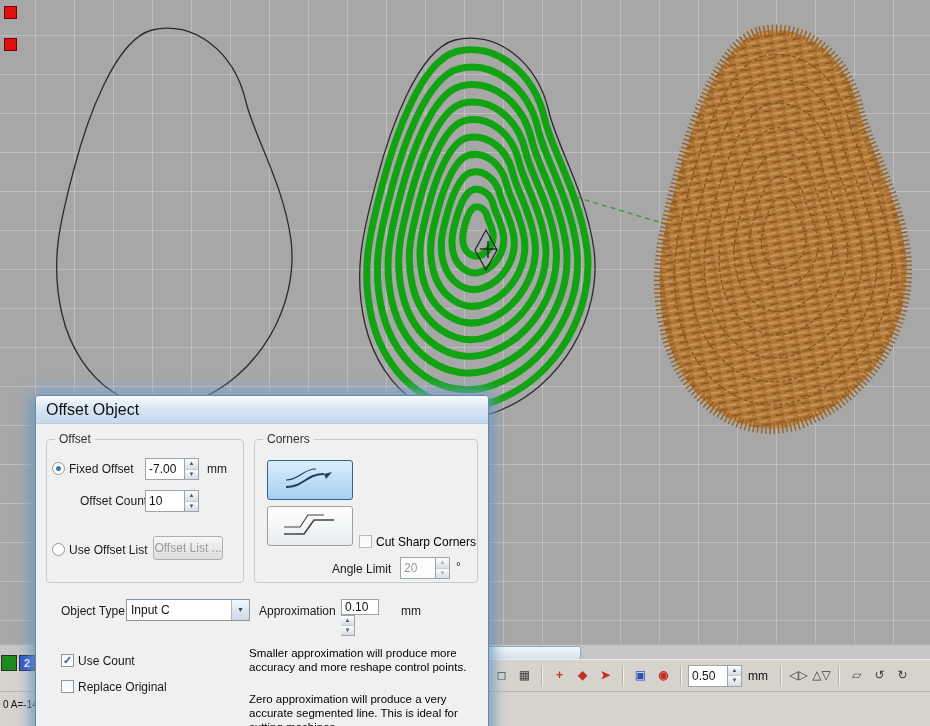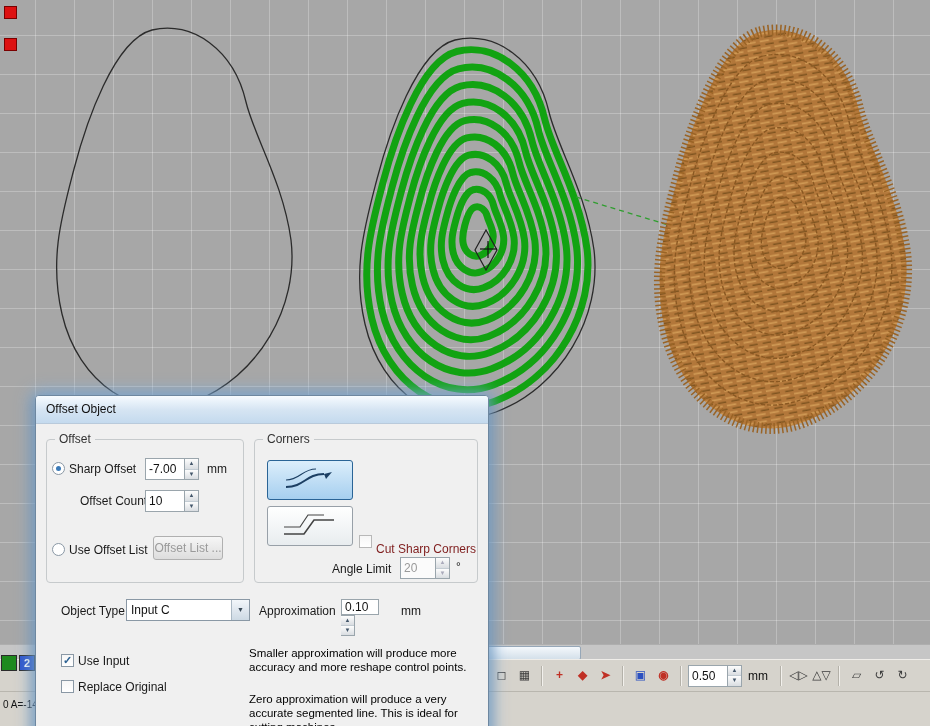--- a/index.html
+++ b/index.html
@@ -29,26 +29,26 @@
   
   .chip{position:absolute;width:16px;height:16px;top:655px;border:1px solid #2b2b2b;box-sizing:border-box;
     font-weight:bold;font-size:11px;line-height:14px;color:#fff;text-align:center;z-index:3;}
   .chip1{left:1px;background:#1e8a1e;}
   .chip2{left:19px;background:#2e55cc;}
   
   .dlg{position:absolute;left:35px;top:395px;width:452px;height:352px;background:#f0f0f0;
     border:1px solid #6d87a0;border-radius:4px 4px 0 0;z-index:10;
     box-shadow:0 0 16px 4px rgba(125,175,225,.85),0 4px 14px rgba(0,0,0,.4);}
   .dlg-title{height:27px;background:linear-gradient(#f6fbff,#d6e5f3 50%,#c4daee);
-    border-bottom:1px solid #b9cadb;border-radius:3px 3px 0 0;font-size:12px;line-height:27px;
+    border-bottom:1px solid #b9cadb;border-radius:3px 3px 0 0;font-size:16px;line-height:27px;
     padding-left:10px;color:#111;}
   .grp{position:absolute;border:1px solid #c6cacc;border-radius:4px;box-sizing:border-box;}
   .grp-label{position:absolute;top:-8px;left:8px;background:#f0f0f0;padding:0 4px;font-size:12px;color:#333;white-space:nowrap;}
   .lbl{position:absolute;font-size:12px;color:#1a1a1a;white-space:nowrap;}
-  .lbl.dis{color:#7f1d1d;margin-top:7px;}
+  .lbl.dis{color:#000000;}
   .radio{position:absolute;width:13px;height:13px;border:1px solid #8a98a5;border-radius:50%;background:#fff;box-sizing:border-box;}
   .radio.checked::after{content:"";position:absolute;left:3px;top:3px;width:5px;height:5px;border-radius:50%;background:#3a7ab8;}
   .cb{position:absolute;width:13px;height:13px;border:1px solid #8a98a5;background:linear-gradient(#f6f6f6,#fff);
     box-sizing:border-box;font-size:11px;line-height:11px;text-align:center;color:#2d6293;font-weight:bold;}
   .cb.disabled{border-color:#b8b8b8;}
   .spin{position:absolute;display:flex;height:22px;}
   .spin input{width:40px;height:22px;border:1px solid #9aa5ac;font-family:"Liberation Sans",sans-serif;
     font-size:12px;padding:0 3px;box-sizing:border-box;background:#fff;color:#111;}
   .spin .btns{display:flex;flex-direction:column;width:14px;border:1px solid #9aa5ac;border-left:none;box-sizing:border-box;background:#e8ecef;}
   .spin .b{flex:1;font-size:6px;line-height:9px;text-align:center;background:linear-gradient(#fdfdfd,#d9dde1);color:#44576b;border-bottom:1px solid #c3ccd3;}
@@ -160,21 +160,21 @@
 
   <span class="chip chip1"></span>
   <span class="chip chip2">2</span>
 
   <div class="dlg">
     <div class="dlg-title">Offset Object</div>
 
     <div class="grp" style="left:10px;top:43px;width:198px;height:144px;">
       <span class="grp-label">Offset</span>
       <span class="radio checked" style="left:5px;top:22px;"></span>
-      <span class="lbl" style="left:22px;top:22px;">Sharp Offset</span>
+      <span class="lbl" style="left:22px;top:22px;">Fixed Offset</span>
       <span class="spin" style="left:98px;top:18px;">
         <input value="-7.00" style="">
         <span class="btns">
           <span class="b">▲</span>
           <span class="b">▼</span>
         </span>
       </span>
       <span class="lbl" style="left:160px;top:22px;">mm</span>
       <span class="lbl" style="left:33px;top:54px;">Offset Count</span>
       <span class="spin" style="left:98px;top:50px;">
@@ -227,21 +227,21 @@
     <span class="spin" style="left:305px;top:203px;flex-direction:column;">
       <input style="width: 38px;" value="0.10">
       <span class="btns">
         <span class="b">▲</span>
         <span class="b">▼</span>
       </span>
     </span>
     <span class="lbl" style="left:365px;top:208px;">mm</span>
 
     <span class="cb" style="left:25px;top:258px;">✓</span>
-    <span class="lbl" style="left:42px;top:258px;">Use Input</span>
+    <span class="lbl" style="left:42px;top:258px;">Use Count</span>
 
     <span class="cb" style="left:25px;top:284px;"></span>
     <span class="lbl" style="left:42px;top:284px;">Replace Original</span>
 
     <span class="note" style="left:213px;top:250px;">Smaller approximation will produce more accuracy and more reshape control points.</span>
     <span class="note" style="left:213px;top:296px;">Zero approximation will produce a very accurate segmented line. This is ideal for cutting machines.</span>
   </div>
 
 </div>
 

